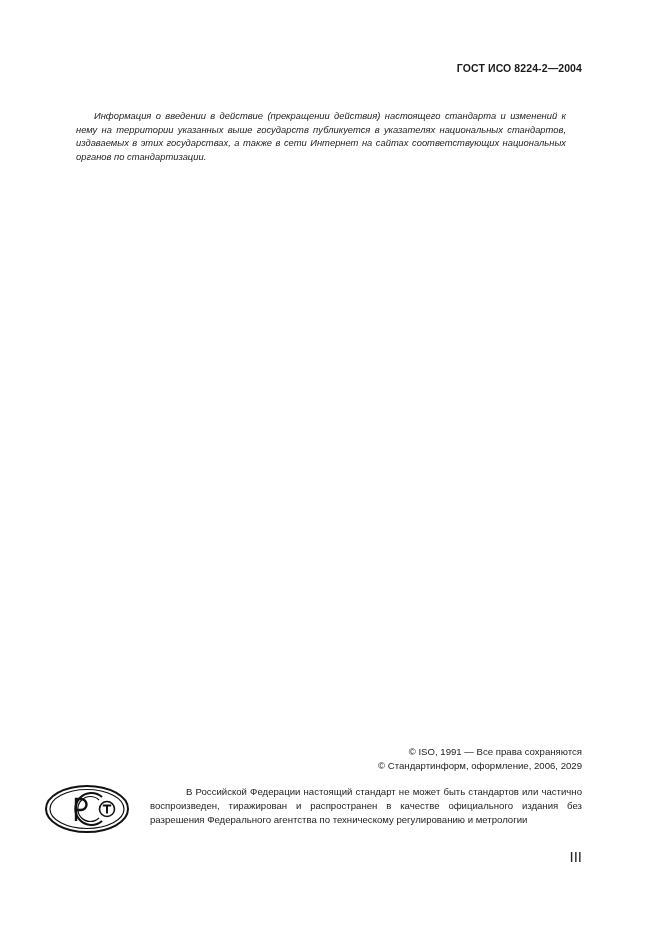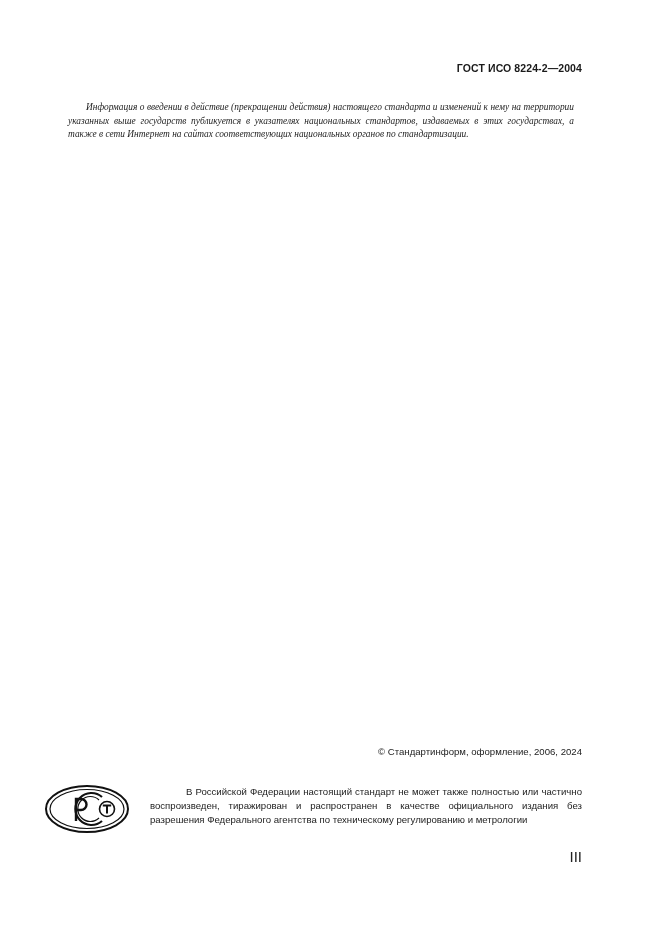--- a/index.html
+++ b/index.html
@@ -28,23 +28,22 @@
       top: 93px;
       left: 60px;
       width: 522px;
       font-size: 9.4px;
       line-height: 13.6px;
       font-style: italic;
       text-align: justify;
       color: #222;
     }
     .info-block p {
-      margin: 8px;
+      margin: 16px;
       text-indent: 18px;
-      font-family: Liberation Serif, serif;
     }
     .copyright-block {
       position: absolute;
       top: 745px;
       right: 79px;
       text-align: right;
       font-size: 9.6px;
       line-height: 14px;
       color: #222;
     }
@@ -83,35 +82,36 @@
 </head>
 <body>
 
 <div class="page-header">ГОСТ ИСО 8224-2—2004</div>
 
 <div class="info-block">
   <p>Информация о введении в действие (прекращении действия) настоящего стандарта и изменений к нему на территории указанных выше государств публикуется в указателях национальных стандартов, издаваемых в этих государствах, а также в сети Интернет на сайтах соответствующих национальных органов по стандартизации.</p>
 </div>
 
 <div class="copyright-block">
-  <span class="copyright-line">© Стандартинформ, оформление, 2006, 2024</span>
+  <span class="copyright-line">© ISO, 1991 — Все права сохраняются</span>
+  <span class="copyright-line">© Стандартинформ, оформление, 2006, 2029</span>
 </div>
 
 <div class="logo">
   <svg width="86" height="50" viewBox="0 0 86 50" xmlns="http://www.w3.org/2000/svg">
     <ellipse cx="43" cy="25" rx="41" ry="23" fill="none" stroke="#111" stroke-width="2"></ellipse>
     <ellipse cx="43" cy="25" rx="37" ry="19.5" fill="none" stroke="#111" stroke-width="1.2"></ellipse>
 
     <path d="M58 13 A16 16 0 1 0 58 37" fill="none" stroke="#111" stroke-width="2.2"></path>
     <path d="M55 16 A12.5 12.5 0 1 0 55 34" fill="none" stroke="#111" stroke-width="1.2"></path>
 
     <path d="M32 37 L32 15 L37 15 A5.5 5.5 0 0 1 37 26 L32 26" fill="none" stroke="#111" stroke-width="2.4"></path>
 
     <circle cx="63" cy="25" r="7.5" fill="#fff" stroke="#111" stroke-width="1.6"></circle>
     <path d="M58.8 21.5 L67.2 21.5 M63 21.5 L63 29.5" stroke="#111" stroke-width="2"></path>
   </svg>
 </div>
 
 <div class="rights-block">
-  <p>В Российской Федерации настоящий стандарт не может также полностью или частично воспроизведен, тиражирован и распространен в качестве официального издания без разрешения Федерального агентства по техническому регулированию и метрологии</p>
+  <p>В Российской Федерации настоящий стандарт не может быть стандартов или частично воспроизведен, тиражирован и распространен в качестве официального издания без разрешения Федерального агентства по техническому регулированию и метрологии</p>
 </div>
 
 <div class="page-number">III</div>
 
 </body></html>

